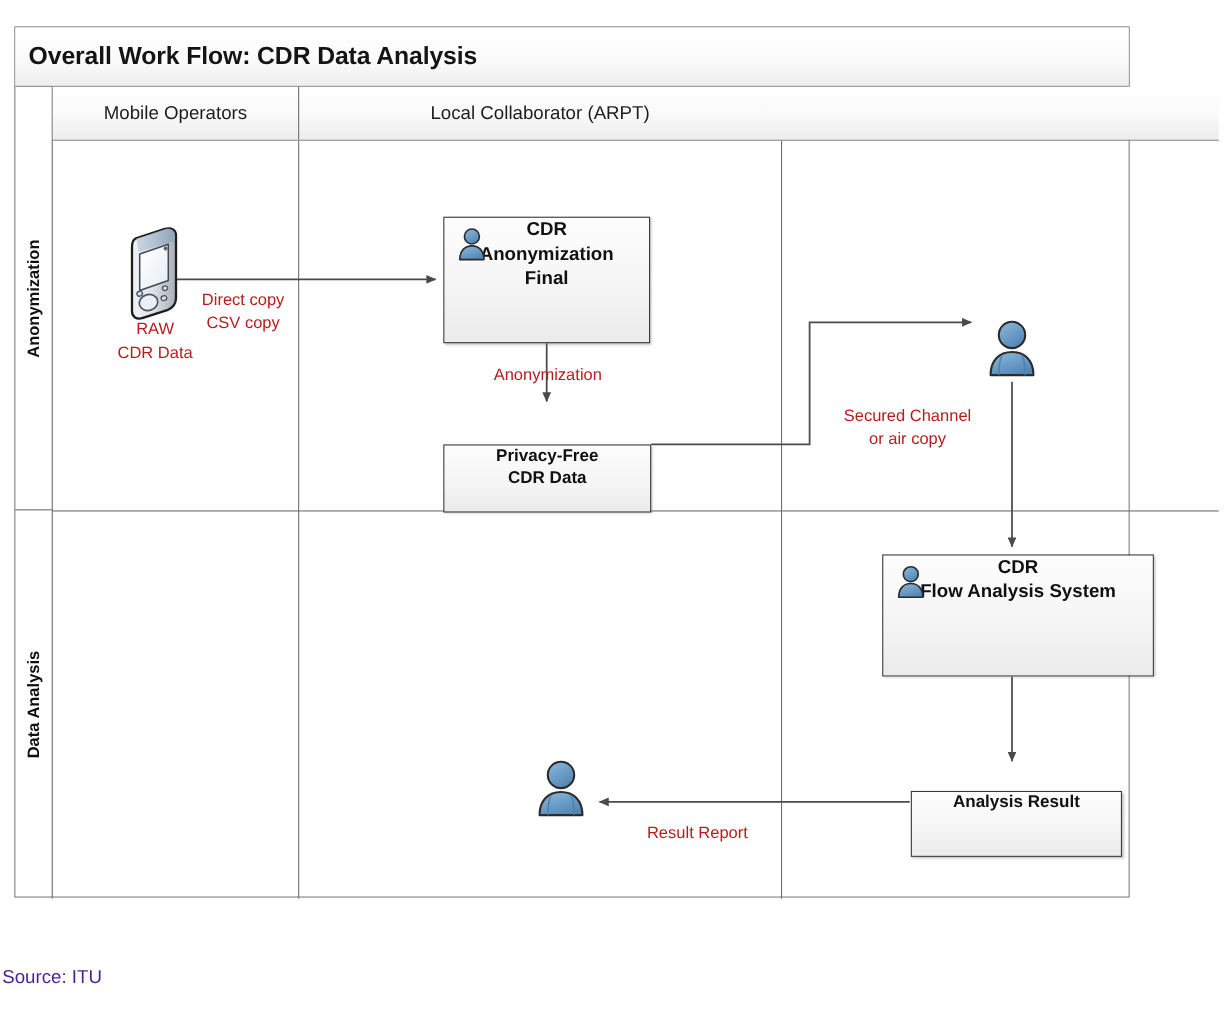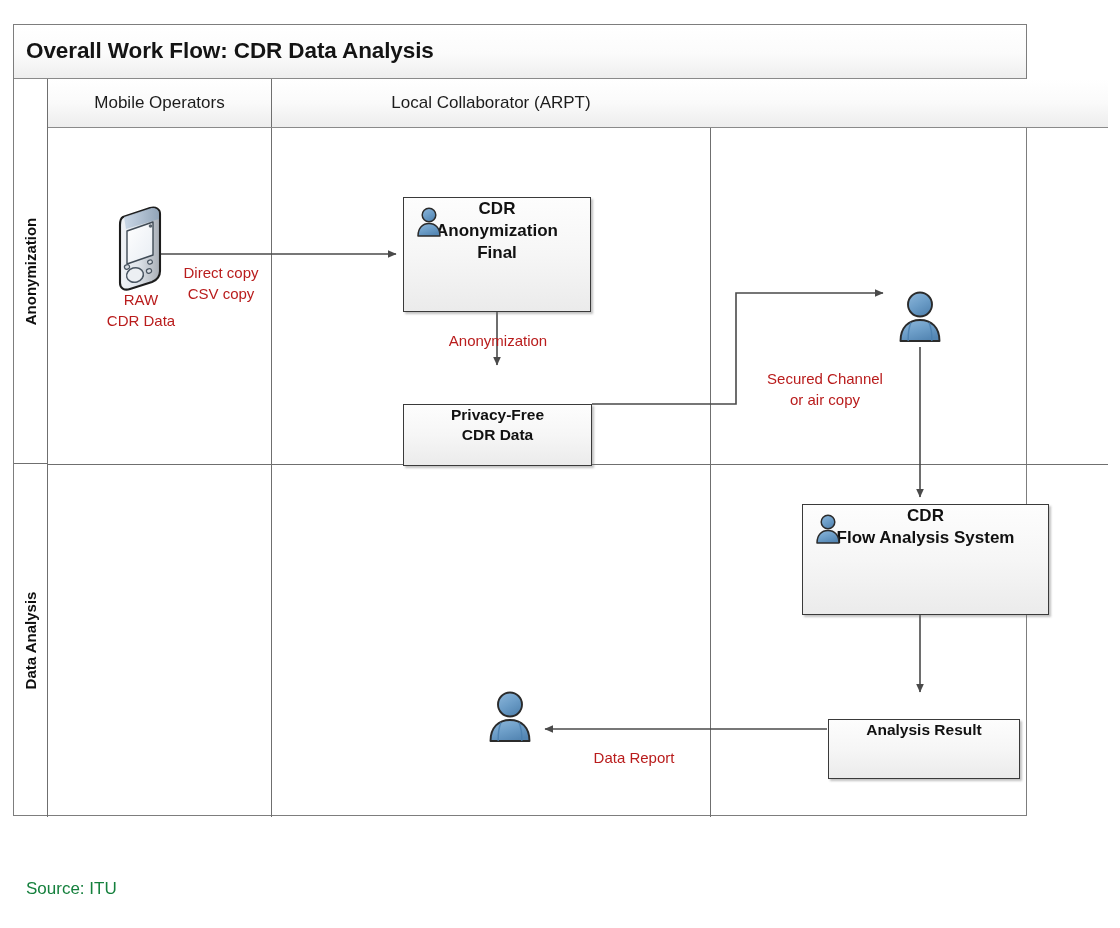--- a/index.html
+++ b/index.html
@@ -222,22 +222,21 @@
     height: 792px;
     pointer-events: none;
   }
 
   
   #source-caption {
     position: absolute;
     left: 2px;
     top: 879px;
     font-size: 17px;
-    color: #15803d;
-    margin-left: 24px;
+    color: #4c1d95;
   }
 </style>
 </head>
 <body>
 
 <div id="diagram-frame">
 
   <div id="title-band">
     <div id="title-text">Overall Work Flow: CDR Data Analysis</div>
   </div>
@@ -392,17 +391,17 @@
   <div class="flow-label" id="label-direct-copy">
     <span>Direct copy</span><br><span>CSV copy</span>
   </div>
 
   <div class="flow-label" id="label-anonymization-step">Anonymization</div>
 
   <div class="flow-label" id="label-secured-channel">
     <span>Secured Channel</span><br><span>or air copy</span>
   </div>
 
-  <div class="flow-label" id="label-final-report">Data Report</div>
+  <div class="flow-label" id="label-final-report">Result Report</div>
 
 </div>
 
 <div id="source-caption">Source: ITU</div>
 
 </body></html>

